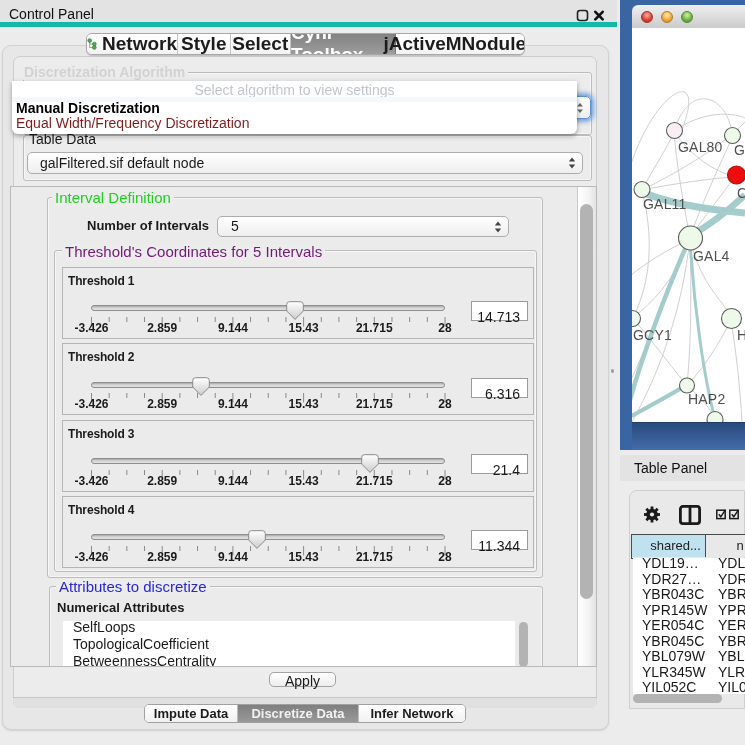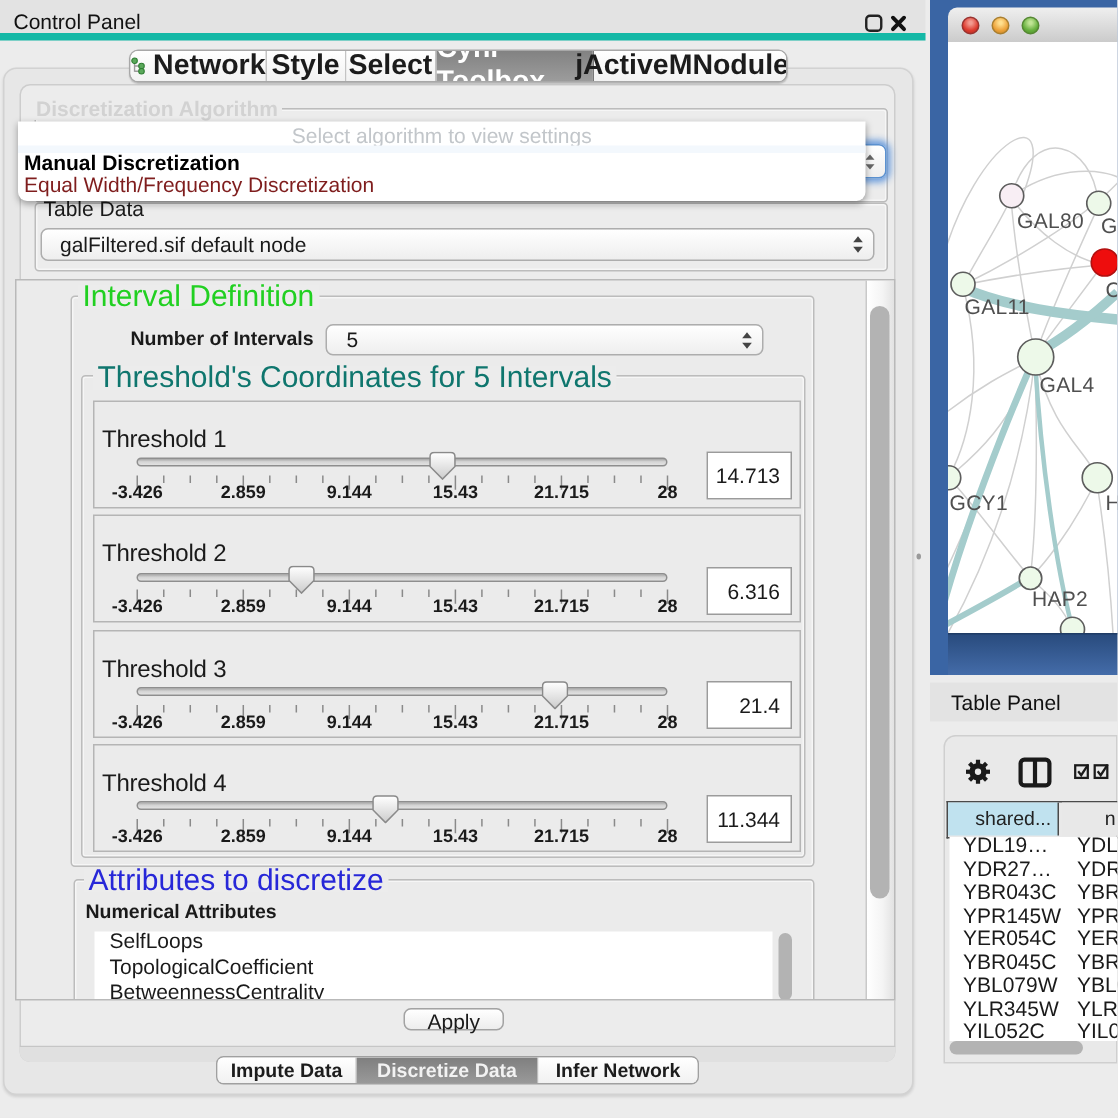--- a/index.html
+++ b/index.html
@@ -24,32 +24,32 @@
 #toptabs .seg:last-child { border-right:none; }
 
 
 #bottabs { left:144px; top:704px; width:322px; height:19px; background:#fdfdfd; border:1px solid #a0a0a0; border-radius:5px; display:flex; overflow:hidden; }
 #bottabs .seg { height:100%; display:flex; align-items:center; justify-content:center; font-size:13px; font-weight:bold; color:#1c1c1c; border-right:1px solid #bdbdbd; background:linear-gradient(#ffffff,#f1f1f1); }
 #bottabs .seg.sel { background:linear-gradient(#7f7f7f,#999999); color:#f2f2f2; }
 #bottabs .seg:last-child { border-right:none; }
 
 
 .group { position:absolute; border:1px solid #bcbcbc; border-radius:3px; box-shadow:inset 0 0 0 1px rgba(255,255,255,0.55); }
-.gtitle { position:absolute; font-size:20px; line-height:16px; background:#ececec; padding:0 3px; white-space:nowrap; }
+.gtitle { position:absolute; font-size:15px; line-height:16px; background:#ececec; padding:0 3px; white-space:nowrap; }
 
 
 .combo { position:absolute; background:linear-gradient(#ffffff,#eeeeee); border:1px solid #adadad; border-radius:5px; font-size:14px; }
 .combo .txt { position:absolute; left:12px; top:0; bottom:0; line-height:20px; white-space:nowrap; }
 .combo .arr { position:absolute; right:6px; top:50%; transform:translateY(-50%); }
 
 
 .throw { position:absolute; left:51px; width:472px; height:72px; border:1px solid #b5b5b5; background:#ebebeb; }
-.throw .lab { position:absolute; left:5px; top:5px; font-size:16px; line-height:17px; font-weight:normal; letter-spacing:-0.15px;margin-top:12px; }
+.throw .lab { position:absolute; left:5px; top:5px; font-size:12px; line-height:17px; font-weight:bold; letter-spacing:-0.15px; }
 .track { position:absolute; left:28px; top:37.5px; width:354px; height:6px; border:1px solid #8e8e8e; border-radius:3px; background:linear-gradient(#a7a7a7,#d4d4d4 45%,#e2e2e2); }
-.vbox { position:absolute; left:408px; top:33.5px; width:57px; height:32px; background:#fff; border:1px solid #9b9b9b; font-size:14px; line-height:30px; text-align:right; padding-right:7px; }
+.vbox { position:absolute; left:408px; top:33.5px; width:57px; height:20px; background:#fff; border:1px solid #9b9b9b; font-size:14px; line-height:30px; text-align:right; padding-right:7px; }
 .tlab { position:absolute; top:54px; width:50px; text-align:center; font-size:12px; line-height:12px; font-weight:bold; white-space:nowrap; }
 
 
 .sb-thumb { position:absolute; background:#b3b3b3; border-radius:7px; }
 
 
 #applybtn { left:269px; top:672px; width:67px; height:15px; background:linear-gradient(#ffffff,#ededed); border:1px solid #a3a3a3; border-radius:5px; text-align:center; font-size:14px; line-height:17px; }
 
 
 #popup { left:12px; top:81px; width:565px; height:53px; background:#ffffff; border-radius:0 0 6px 6px; box-shadow:0 2px 5px rgba(0,0,0,0.35); }
@@ -125,21 +125,21 @@
   <div class="abs" style="left:76px; top:31px; font-size:13px; line-height:16px; font-weight:bold;">Number of Intervals</div>
   <div class="combo" style="left:206px; top:29px; width:292px; height:21px;">
     <div class="txt" style="left:13px; line-height:19px;">5</div>
     <svg class="arr" width="8" height="13" viewBox="0 0 8 13">
         <path d="M4,1 L7.2,5 H0.8 Z" fill="#444"></path>
         <path d="M4,12 L0.8,8 H7.2 Z" fill="#444"></path>
       </svg>
   </div>
 
   <div class="group" style="left:43px; top:63px; width:483px; height:322px;"></div>
-  <div class="gtitle" style="left:51px; top:57px; color:#0f766e;">Threshold's Coordinates for 5 Intervals</div>
+  <div class="gtitle" style="left:51px; top:57px; color:#701a75;">Threshold's Coordinates for 5 Intervals</div>
 
   <div id="rows">
       <div class="throw" style="top:79.5px;">
     <div class="lab">Threshold 1</div>
     <div class="track"></div>
     <svg style="position:absolute; left:0; top:0;" width="470" height="70">
           <line x1="28.5" y1="49" x2="28.5" y2="58.5" stroke="#8a8a8a" stroke-width="1"></line>
           <line x1="46.175" y1="49" x2="46.175" y2="54" stroke="#8a8a8a" stroke-width="1"></line>
           <line x1="63.85" y1="49" x2="63.85" y2="54" stroke="#8a8a8a" stroke-width="1"></line>
           <line x1="81.525" y1="49" x2="81.525" y2="54" stroke="#8a8a8a" stroke-width="1"></line>

